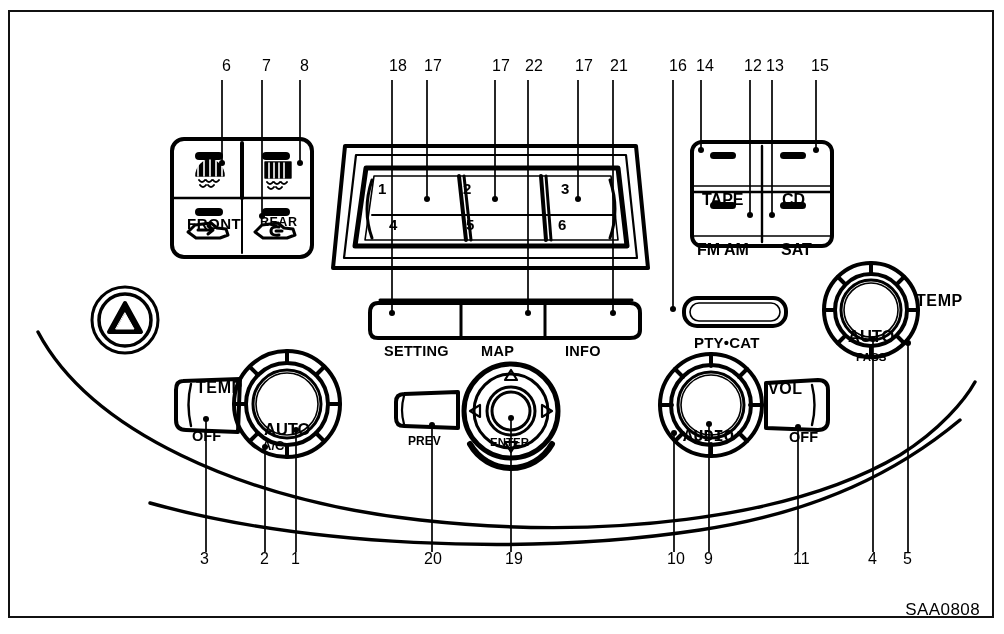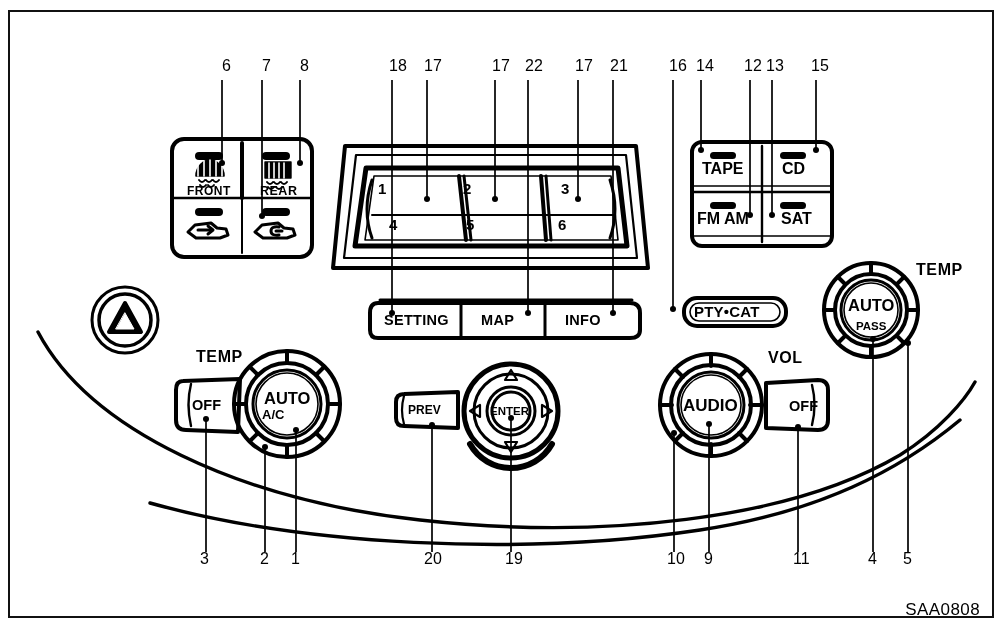--- a/index.html
+++ b/index.html
@@ -1,21 +1,21 @@
 <!DOCTYPE html>
 <html><head>
 <meta charset="utf-8">
 <style>
   html,body{margin:0;padding:0;background:#fff;}
   body{font-family:"Liberation Sans",sans-serif;}
   #page{position:relative;width:1004px;height:634px;background:#fff;box-sizing:border-box;overflow:hidden;}
   #frame{position:absolute;left:8px;top:10px;width:986px;height:608px;border:2px solid #111;box-sizing:border-box;}
   svg.layer{position:absolute;left:0;top:0;width:1004px;height:634px;}
   .clab{position:absolute;font-family:"Liberation Sans",sans-serif;font-size:16px;color:#000;font-weight:400;white-space:nowrap;}
-  .btxt{position:absolute;font-family:"Liberation Sans",sans-serif;color:#000;white-space:nowrap;font-weight:700;}
+  .btxt{position:absolute;font-family:"Liberation Sans",sans-serif;color:#000;white-space:nowrap;font-weight:700;margin-top:31px;}
   .figid{position:absolute;right:24px;bottom:14px;font-family:"Liberation Sans",sans-serif;font-size:17px;letter-spacing:.4px;color:#000;}
   .panelnum{position:absolute;font-family:"Liberation Sans",sans-serif;font-size:15px;font-weight:700;color:#000;}
 </style>
 </head>
 <body>
 
 <div id="page">
 
   <div id="frame"></div>
 
@@ -239,21 +239,21 @@
         <circle cx="432" cy="425" r="3"></circle>
         <circle cx="511" cy="418" r="3"></circle>
         <circle cx="674" cy="433" r="3"></circle>
         <circle cx="709" cy="424" r="3"></circle>
         <circle cx="798" cy="427" r="3"></circle>
         <circle cx="873" cy="339" r="3"></circle>
         <circle cx="908" cy="343" r="3"></circle>
       </g>
   </svg>
 
-  <div class="btxt" style="left:187px;top:184px;font-size:12px;letter-spacing:.5px;text-align:right;">FRONT</div>
+  <div class="btxt" style="left:187px;top:184px;font-size:15px;letter-spacing:.5px;text-align:right;">FRONT</div>
   <div class="btxt" style="left:260px;top:184px;font-size:12.5px;letter-spacing:.5px;">REAR</div>
 
   <div class="panelnum" style="left:378px;top:180px;">1</div>
   <div class="panelnum" style="left:463px;top:180px;">2</div>
   <div class="panelnum" style="left:561px;top:180px;">3</div>
   <div class="panelnum" style="left:389px;top:216px;">4</div>
   <div class="panelnum" style="left:466px;top:216px;">5</div>
   <div class="panelnum" style="left:558px;top:216px;">6</div>
 
   <div class="btxt" style="left:384px;top:312px;font-size:14.5px;letter-spacing:.3px;">SETTING</div>
@@ -271,21 +271,21 @@
   <div class="btxt" style="left:192px;top:397px;font-size:14.5px;">OFF</div>
   <div class="btxt" style="left:264px;top:389px;font-size:16.5px;">AUTO</div>
   <div class="btxt" style="left:262px;top:407px;font-size:13px;">A/C</div>
 
   <div class="btxt" style="left:916px;top:261px;font-size:16px;letter-spacing:.6px;">TEMP</div>
   <div class="btxt" style="left:848px;top:296px;font-size:16.5px;">AUTO</div>
   <div class="btxt" style="left:856px;top:320px;font-size:11.5px;">PASS</div>
 
   <div class="btxt" style="left:768px;top:349px;font-size:16px;letter-spacing:.6px;">VOL</div>
   <div class="btxt" style="left:789px;top:398px;font-size:14.5px;">OFF</div>
-  <div class="btxt" style="left:683px;top:396px;font-size:17px;">AUDIO</div>
+  <div class="btxt" style="left:683px;top:396px;font-size:17px;font-family:Liberation Mono, monospace;">AUDIO</div>
 
   <div class="btxt" style="left:408px;top:403px;font-size:12px;">PREV</div>
   <div class="btxt" style="left:490px;top:405px;font-size:11.5px;">ENTER</div>
 
   <div id="callout-labels">
       <div class="clab" style="left: 222px; top: 57px;">6</div>
       <div class="clab" style="left: 262px; top: 57px;">7</div>
       <div class="clab" style="left: 300px; top: 57px;">8</div>
       <div class="clab" style="left: 389px; top: 57px;">18</div>
       <div class="clab" style="left: 424px; top: 57px;">17</div>

